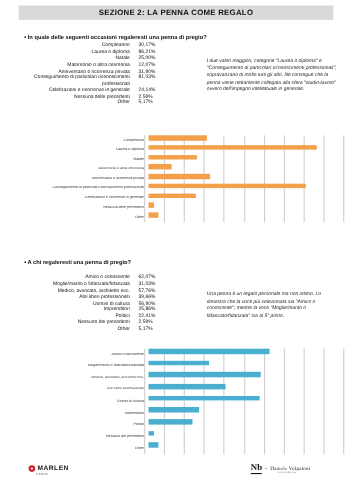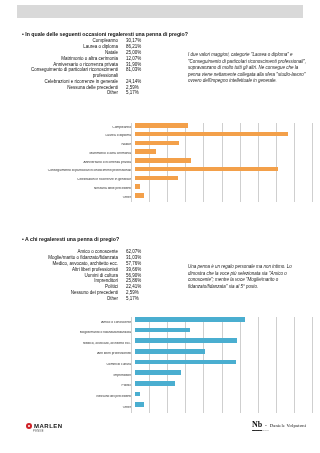--- a/index.html
+++ b/index.html
@@ -100,38 +100,39 @@
     font-size:2.6px;letter-spacing:.4px;color:#555;
   }
 
   .logo-right{
     position:absolute;left:228px;top:421px;
     display:flex;align-items:center;gap:3px;
   }
   .nb{
     font-family:"Liberation Serif", serif;
     font-size:8px;font-weight:bold;color:#111;
-    border-bottom:1.2px solid #111;line-height:1;padding-bottom:.5px;margin-left:24px;
+    border-bottom:1.2px solid #111;line-height:1;padding-bottom:.5px;
   }
   .nb-sep{font-size:4px;color:#444;}
   .nb-name{
     font-family:"Liberation Serif", serif;
     font-size:4.6px;color:#111;letter-spacing:.2px;
   }
   .nb-tag{
     position:absolute;left:252px;top:429px;
     font-size:2.2px;color:#777;letter-spacing:.2px;
   }
 </style>
 </head>
 <body>
 
 <div class="page">
 
   <div class="banner"></div>
+  <div class="banner-title">SEZIONE 2: LA PENNA COME REGALO</div>
 
   <div class="question q1">• In quale delle seguenti occasioni regaleresti una penna di pregio?</div>
 
   <div class="table t1" id="table1">
       <div class="row">
         <div class="rlabel">Compleanno</div>
         <div class="rvalue">30,17%</div>
       </div>
       <div class="row">
         <div class="rlabel">Laurea o diploma</div>

